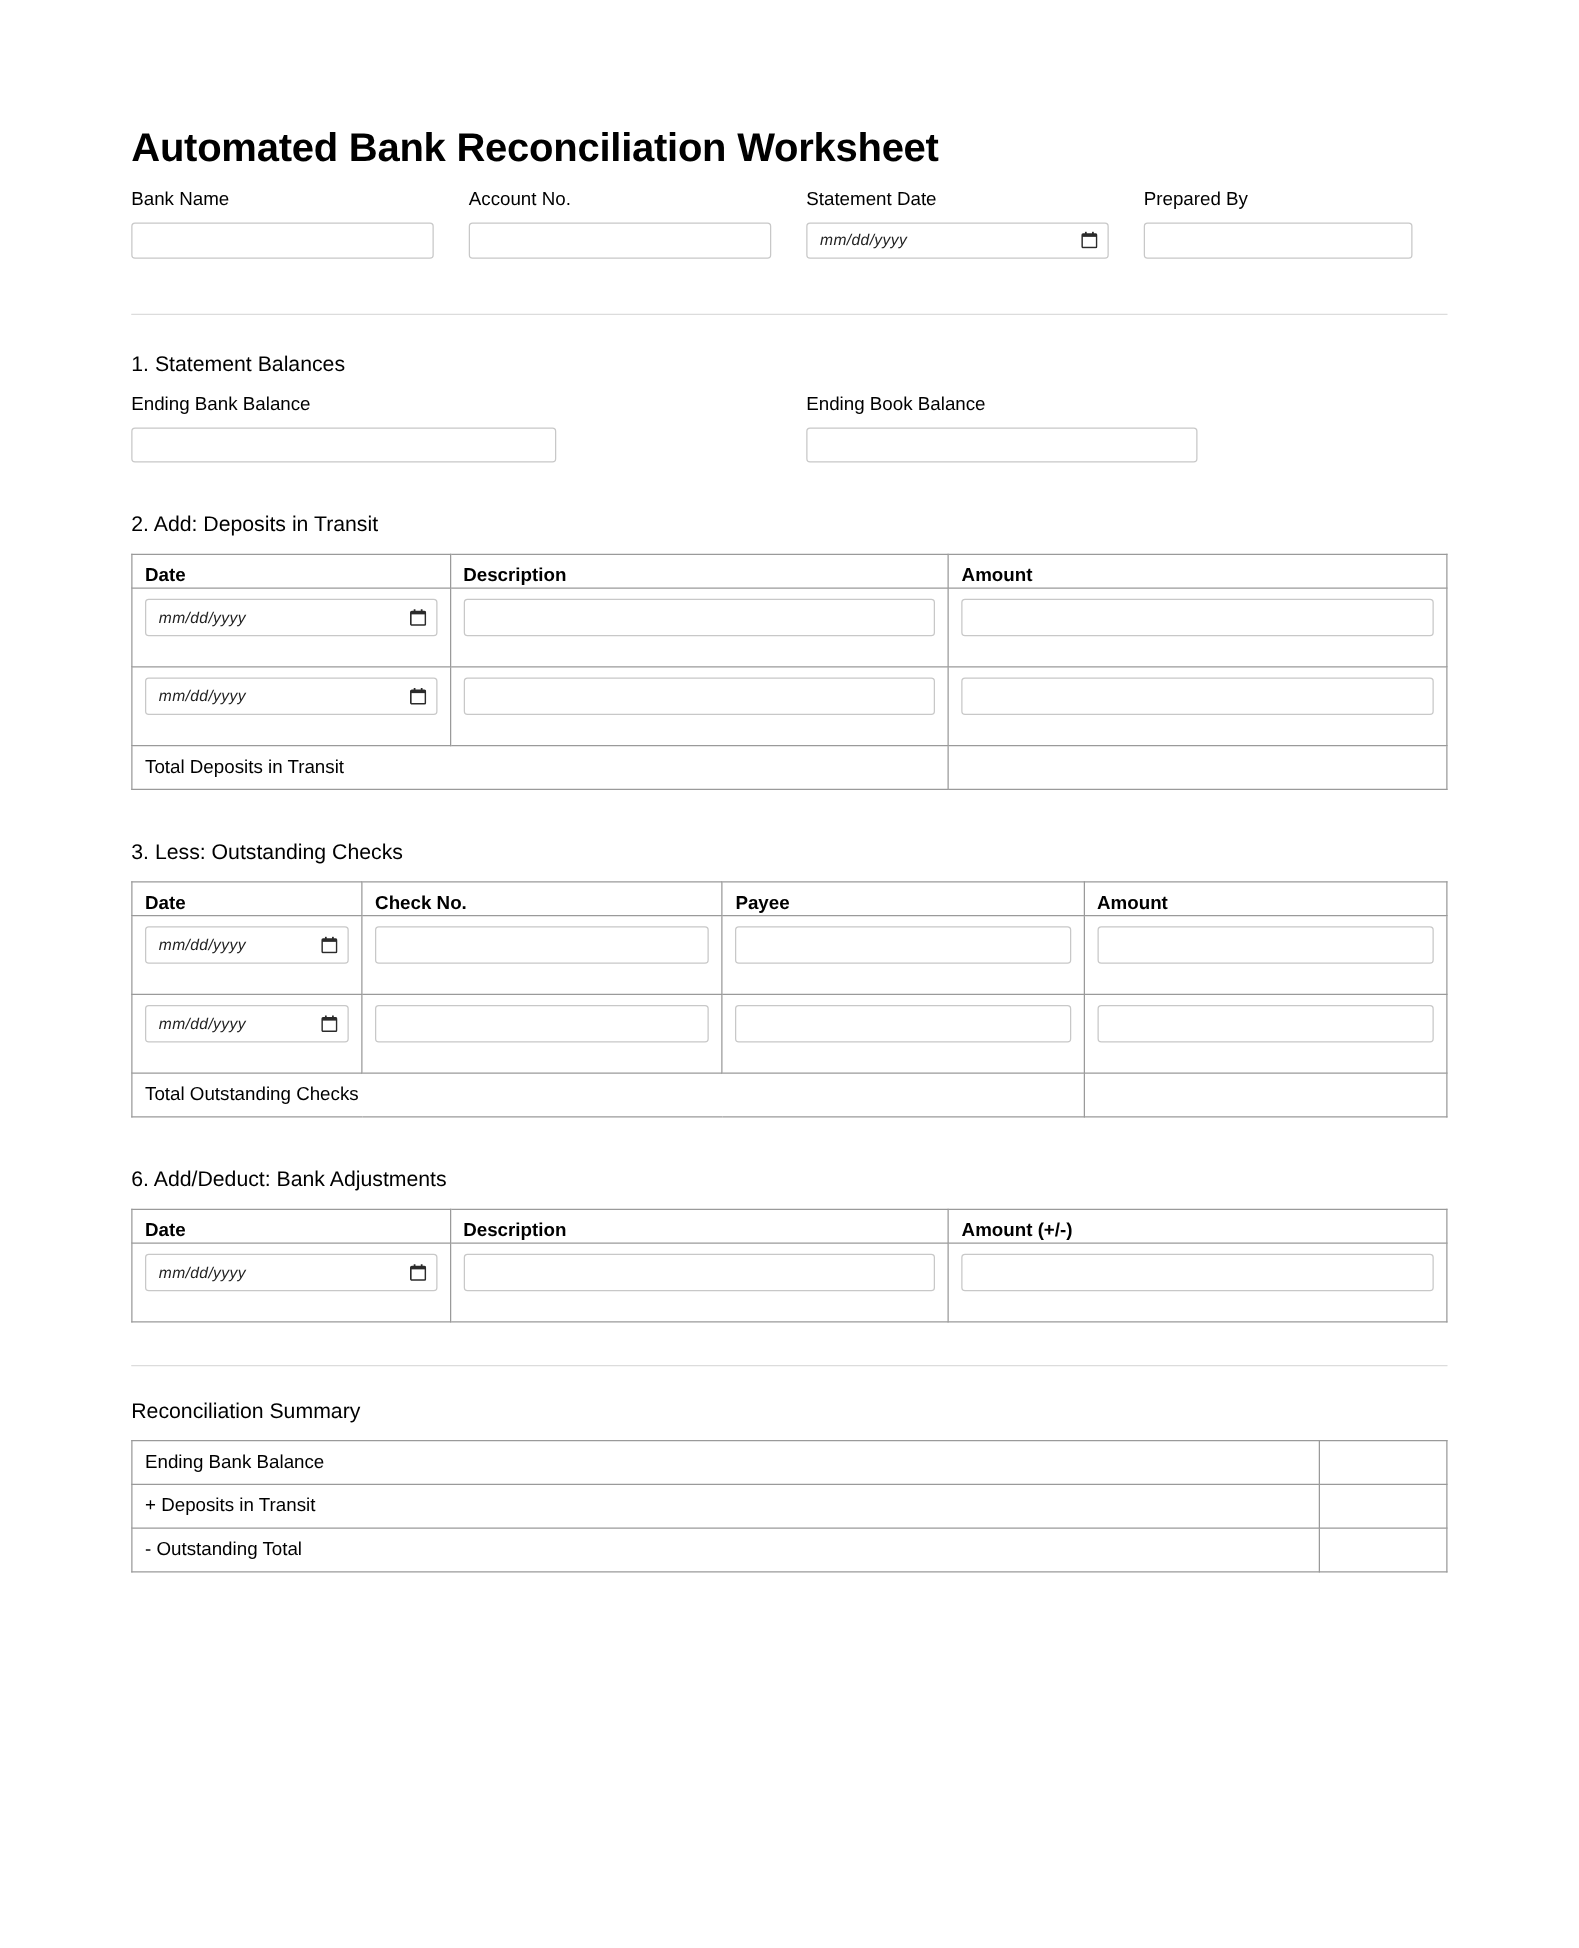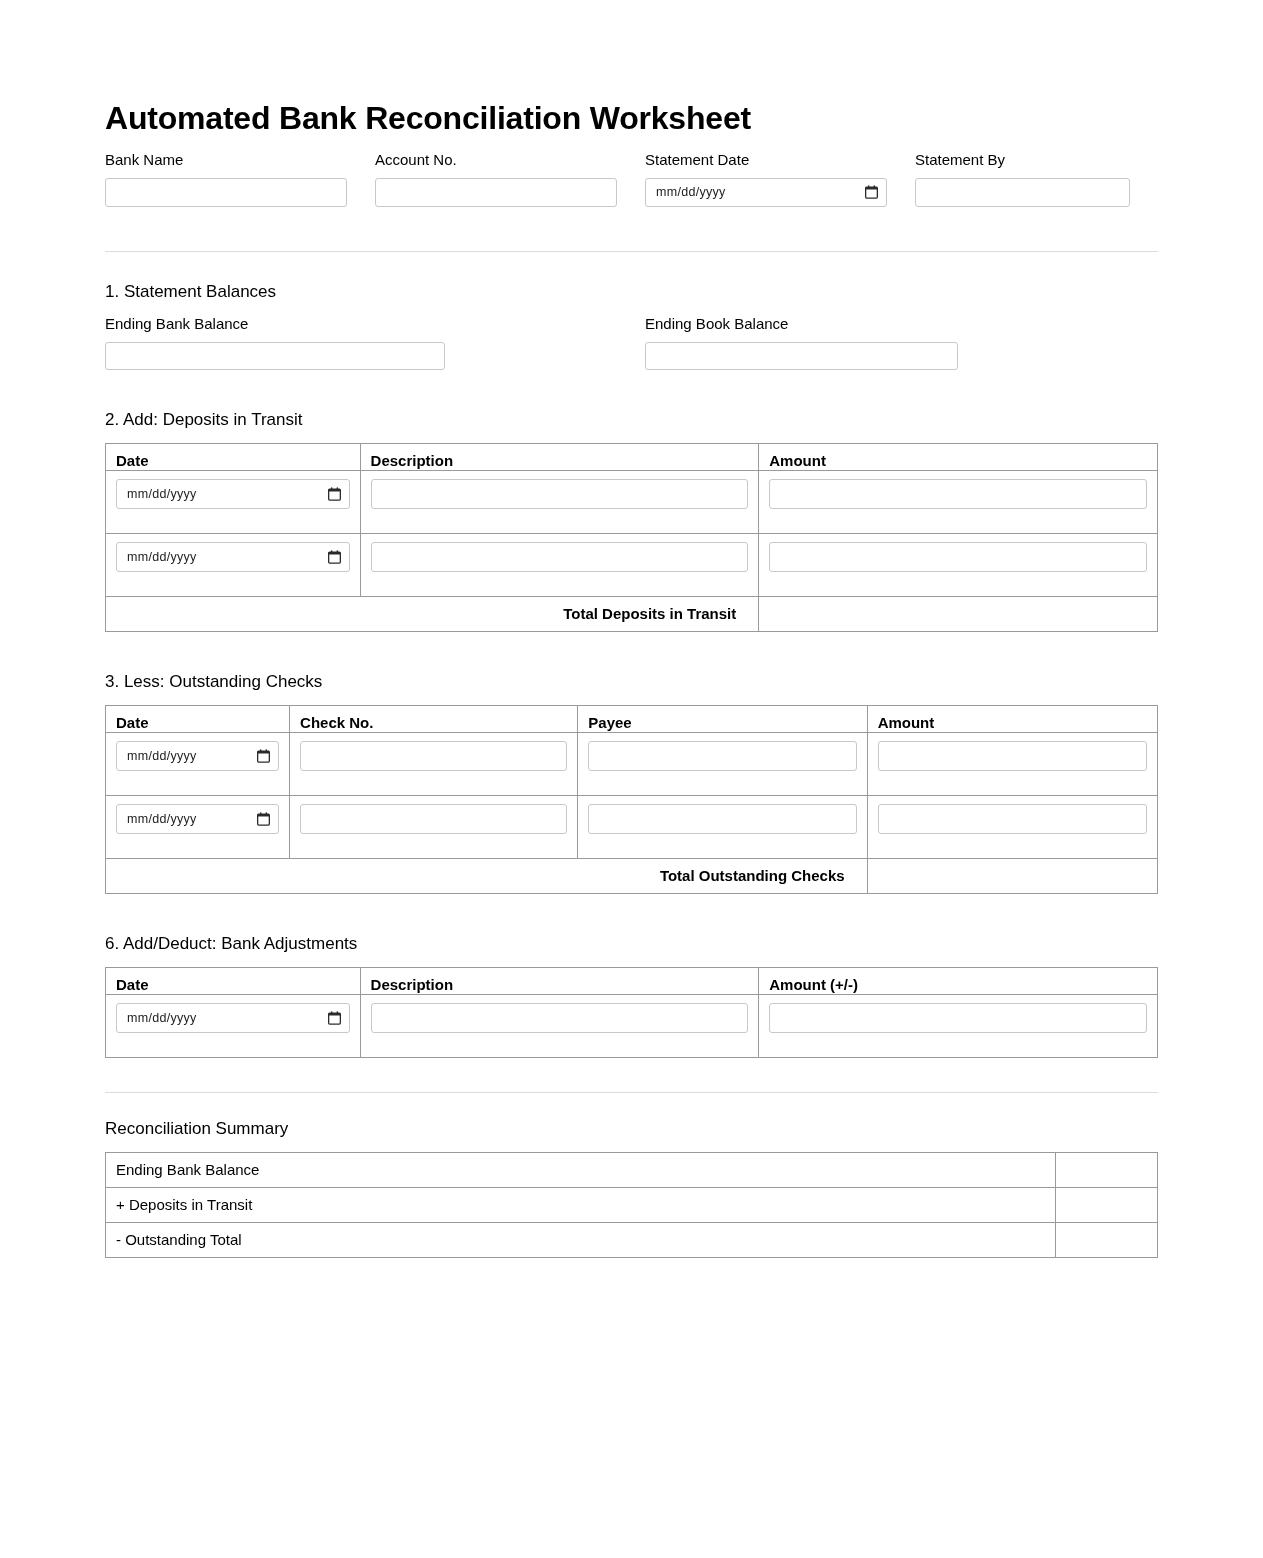--- a/index.html
+++ b/index.html
@@ -77,21 +77,21 @@
     border-radius: 3px;
     background: #fff;
     padding: 0 8px 0 10px;
     font-family: "Liberation Sans", sans-serif;
     font-size: 12.5px;
     letter-spacing: 0.3px;
     color: #222;
     cursor: default;
     user-select: none;
   }
-  .date-ph { white-space: nowrap; }
+  .date-ph { white-space: nowrap; font-style: italic; }
   .cal-icon {
     width: 13px; height: 14px;
     flex: 0 0 auto;
     margin-left: 6px;
   }
 
   
   hr.divider {
     border: none;
     border-top: 1px solid #dcdcdc;
@@ -131,24 +131,23 @@
     font-size: 15px;
   }
   table.ws th {
     font-weight: bold;
     font-size: 15px;
     padding: 8px 10px 0 10px;
     line-height: 18px;
   }
   table.ws td.entry { height: 63px; padding: 8px 10px; }
   table.ws td.total-label {
-    font-weight: bold;
-    padding: 8px 22px 9px 10px;
+    font-weight: normal;
+    padding: 8px 10px 9px 10px;
     line-height: 17px;
-    text-align: right;
   }
   table.ws td.total-val { }
   td.entry .txt-input { height: 30px; }
   td.entry .date-input { height: 30px; }
 
   
   .cols-3 col.c1 { width: 24.2%; }
   .cols-3 col.c2 { width: 37.9%; }
   .cols-3 col.c3 { width: 37.9%; }
 
@@ -206,21 +205,21 @@
           <svg class="cal-icon" viewBox="0 0 14 15">
             <rect x="0.7" y="2.4" width="12.6" height="11.6" rx="1" fill="none" stroke="#2b2b2b" stroke-width="1.4"></rect>
             <rect x="0.7" y="2.4" width="12.6" height="2.4" fill="#2b2b2b"></rect>
             <rect x="3.2" y="0.4" width="1.5" height="3" fill="#2b2b2b"></rect>
             <rect x="9.3" y="0.4" width="1.5" height="3" fill="#2b2b2b"></rect>
           </svg>
         </div>
       </div>
 
       <div class="field">
-        <span class="field-label">Statement By</span>
+        <span class="field-label">Prepared By</span>
         <input class="txt-input" type="text" value="" style="">
       </div>
 
     </div>
 
     <div class="sp-44"></div>
     <hr class="divider">
     <div class="sp-30"></div>
 
     <h2 class="section-title">1. Statement Balances</h2>

